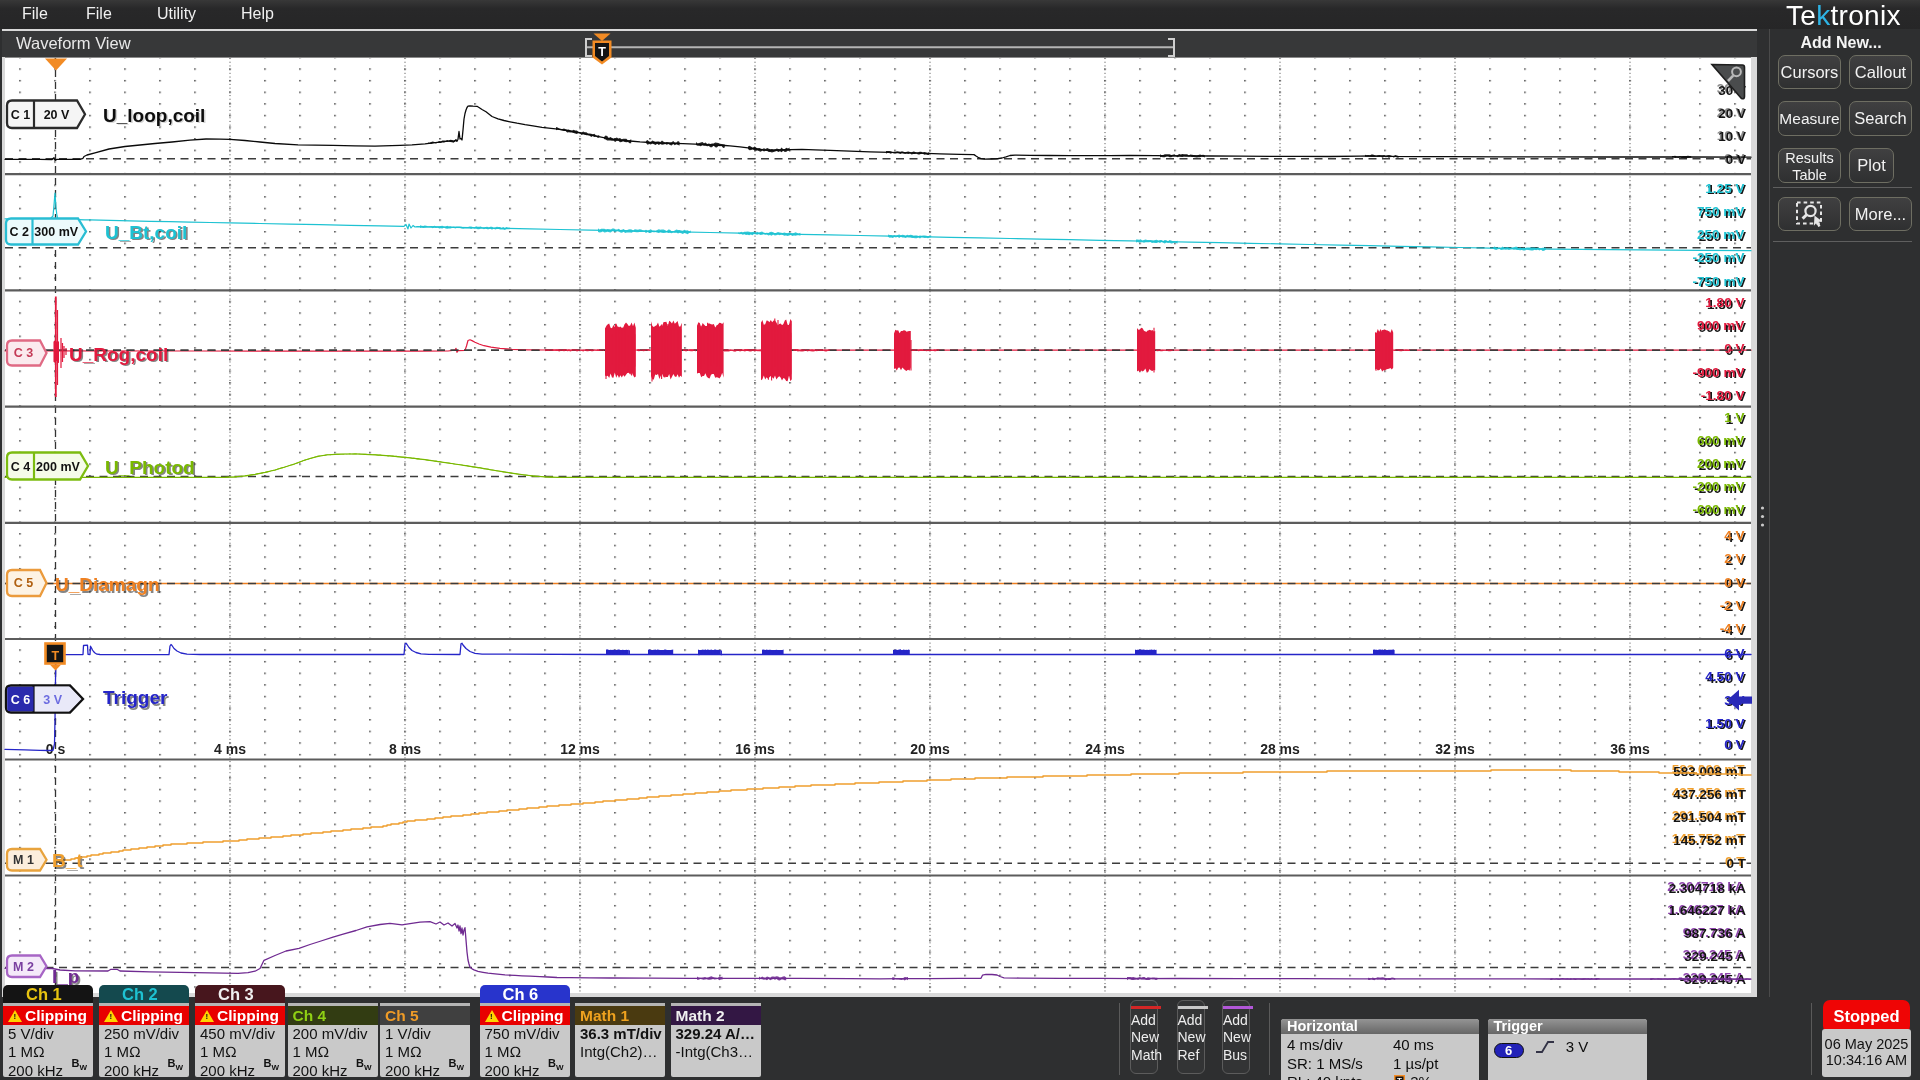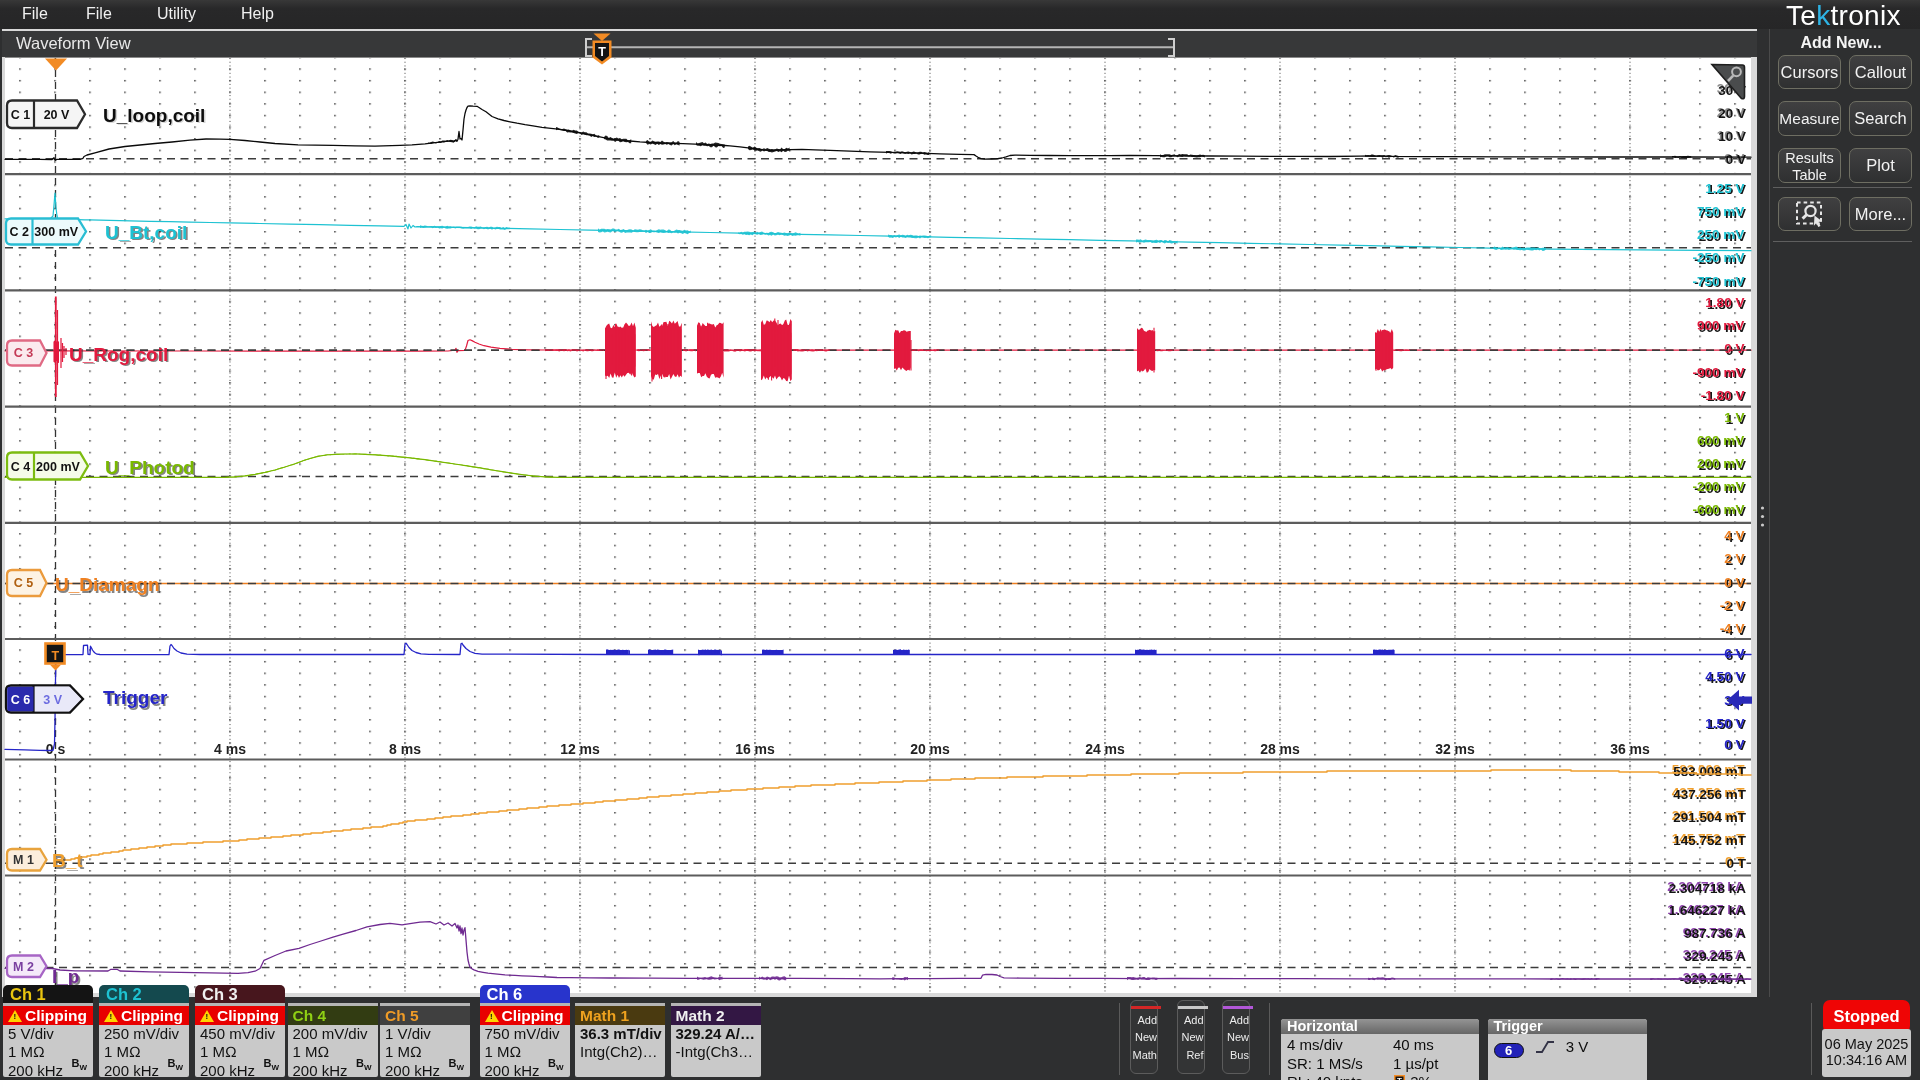--- a/index.html
+++ b/index.html
@@ -5,34 +5,34 @@
 #menubar{position:absolute;left:0;top:0;width:1920px;height:29px;background:linear-gradient(#383838,#282829 30%,#262627)}
 .mi{position:absolute;top:0;color:#f0f0f0;font-size:16px;line-height:28px}
 #logo{position:absolute;left:1786px;top:0px;font-size:28px;font-weight:normal;color:#fff;letter-spacing:0.3px}
 #logo .k{color:#2eb3e4}
 #wvtitle{position:absolute;left:16px;top:33.5px;color:#e8e8e8;font-size:16.5px;z-index:3}
 svg.main{position:absolute;left:0;top:0;z-index:2}
 #sidebar{position:absolute;left:1769px;top:29px;width:143px;height:968px;background:#2e2f30;border-left:1px solid #4a4a4a;z-index:4}
 .sbtn{position:absolute;background:linear-gradient(#404041,#2f3031);border:1px solid #6e6e62;border-radius:7px;color:#f2f2f2;font-size:16.5px;text-align:center;z-index:5}
 .sline{position:absolute;height:1px;background:#5f5f5f;z-index:5}
 #bbar{position:absolute;left:0;top:997px;width:1920px;height:83px;background:#2e2f30;z-index:4}
-.tab{position:absolute;left:0;top:-20.5px;width:100%;height:18px;border-radius:5px 5px 0 0;font-size:16.5px;font-weight:bold;padding-left:7px;line-height:19px;z-index:1}
+.tab{position:absolute;left:0;top:-20.5px;width:100%;height:18px;border-radius:5px 5px 0 0;font-size:16.5px;font-weight:bold;padding-left:23px;line-height:19px;z-index:1}
 .bdg{position:absolute;top:8.5px;width:90px;height:71.5px;background:#c9c9c9;border-radius:0 0 2px 2px}
 .lt{position:absolute;left:0;top:-2.6px;width:100%;height:2.6px;background:#b5b5b5}
 .bhd{position:absolute;left:0;top:0;width:100%;height:19px;font-size:15.5px;font-weight:bold;line-height:19px;padding-left:5px}
 .clip{background:#e80000;color:#fff}
 .brow{position:absolute;left:5px;color:#111;font-size:15px;line-height:18px;white-space:nowrap}
 .warn{display:inline-block;position:relative;width:0;height:0;border-left:7px solid transparent;border-right:7px solid transparent;border-bottom:12.5px solid #ffd400;margin-right:3px;vertical-align:-1.5px}
 .warn i{position:absolute;left:-1.5px;top:3px;font-style:normal;font-size:8px;font-weight:bold;color:#111;line-height:8px}
 .bw{position:absolute;right:6px;bottom:5px;font-size:11px;font-weight:bold;color:#111}
 .bw sub{font-size:8px}
 .panel{position:absolute;top:22px;height:70px;background:#c9c9c9;border-radius:3px;overflow:hidden}
 .phd{height:15px;background:linear-gradient(#949494,#666);color:#fff;font-weight:bold;font-size:14.5px;line-height:15px;padding-left:6px}
 .prow{position:absolute;left:6px;color:#0d0d0d;font-size:15px;white-space:nowrap}
-.anb{position:absolute;top:3px;width:28px;height:74px;background:#333435;border:1px solid #5c5c5c;border-radius:6px;color:#ededed;font-size:11px;text-align:right;line-height:17.5px}
+.anb{position:absolute;top:3px;width:28px;height:74px;background:#333435;border:1px solid #5c5c5c;border-radius:6px;color:#ededed;font-size:14px;text-align:left;line-height:17.5px}
 .anb .tx{margin-top:2px}
 .cl{width:30px;height:2.5px;margin:5px auto 3px}
 .vsep{position:absolute;top:6px;width:1px;height:72px;background:#5a5a5a}
 #stopped{position:absolute;left:1823px;top:3px;width:87px;height:33px;background:#ef0505;border-radius:7px;color:#fff;font-weight:bold;font-size:16.5px;text-align:center;line-height:33px}
 #dtime{position:absolute;left:1822px;top:32px;width:89px;height:48px;background:#c9c9c9;border-radius:3px;color:#111;font-size:14.5px;text-align:center;line-height:16px;padding-top:7px}
 .sl{font-size:13.5px;font-weight:bold}
 .nl{font-size:19px;font-weight:bold}
 .tl{font-size:14px;font-weight:bold;fill:#222}
 .bt{font-size:12.5px;font-weight:bold}
 .tt{font-size:12.5px;font-weight:bold}
@@ -307,21 +307,21 @@
     <text x="602" y="55.5" text-anchor="middle" class="tt" fill="#fff">T</text>
   </svg>
 <div id="sidebar">
 <div style="position:absolute;left:0;top:5px;width:100%;text-align:center;color:#f5f5f5;font-weight:bold;font-size:16px">Add New...</div>
 </div>
 <div class="sbtn" style="left:1778px;top:54.5px;width:63px;height:34.5px;line-height:33px">Cursors</div>
 <div class="sbtn" style="left:1849px;top:54.5px;width:63px;height:34.5px;line-height:33px">Callout</div>
 <div class="sbtn" style="left:1778px;top:101px;width:63px;height:34.5px;line-height:33px;font-size:15.5px">Measure</div>
 <div class="sbtn" style="left:1849px;top:101px;width:63px;height:34.5px;line-height:33px">Search</div>
 <div class="sbtn" style="left:1778px;top:148px;width:63px;height:34.5px;font-size:14.5px;line-height:16.5px;padding-top:1px">Results<br>Table</div>
-<div class="sbtn" style="left:1849px;top:148px;width:63px;height:34.5px;line-height:33px">Plot</div>
+<div class="sbtn" style="left:1849px;top:148px;width:45px;height:34.5px;line-height:33px">Plot</div>
 <div class="sline" style="left:1773px;top:187px;width:139px"></div>
 <div class="sbtn" style="left:1778px;top:197px;width:63px;height:34px">
 <svg width="32" height="29" viewBox="0 0 32 29" style="margin-top:2px">
 <rect x="3" y="2.5" width="24" height="21" fill="none" stroke="#e6e6e6" stroke-width="2" stroke-dasharray="3.6 3"></rect>
 <circle cx="16.5" cy="11" r="5.1" fill="none" stroke="#e6e6e6" stroke-width="2.2"></circle>
 <line x1="12.6" y1="14.7" x2="8.6" y2="18.6" stroke="#e6e6e6" stroke-width="3"></line>
 <polygon points="20.5,15.5 28,21.3 24.5,21.9 26.5,26 24.3,27.1 22.3,23 19.9,25.7" fill="#e6e6e6"></polygon>
 </svg></div>
 <div class="sbtn" style="left:1849px;top:197px;width:63px;height:34px;line-height:33px">More...</div>
 <div class="sline" style="left:1773px;top:240.5px;width:139px"></div>

